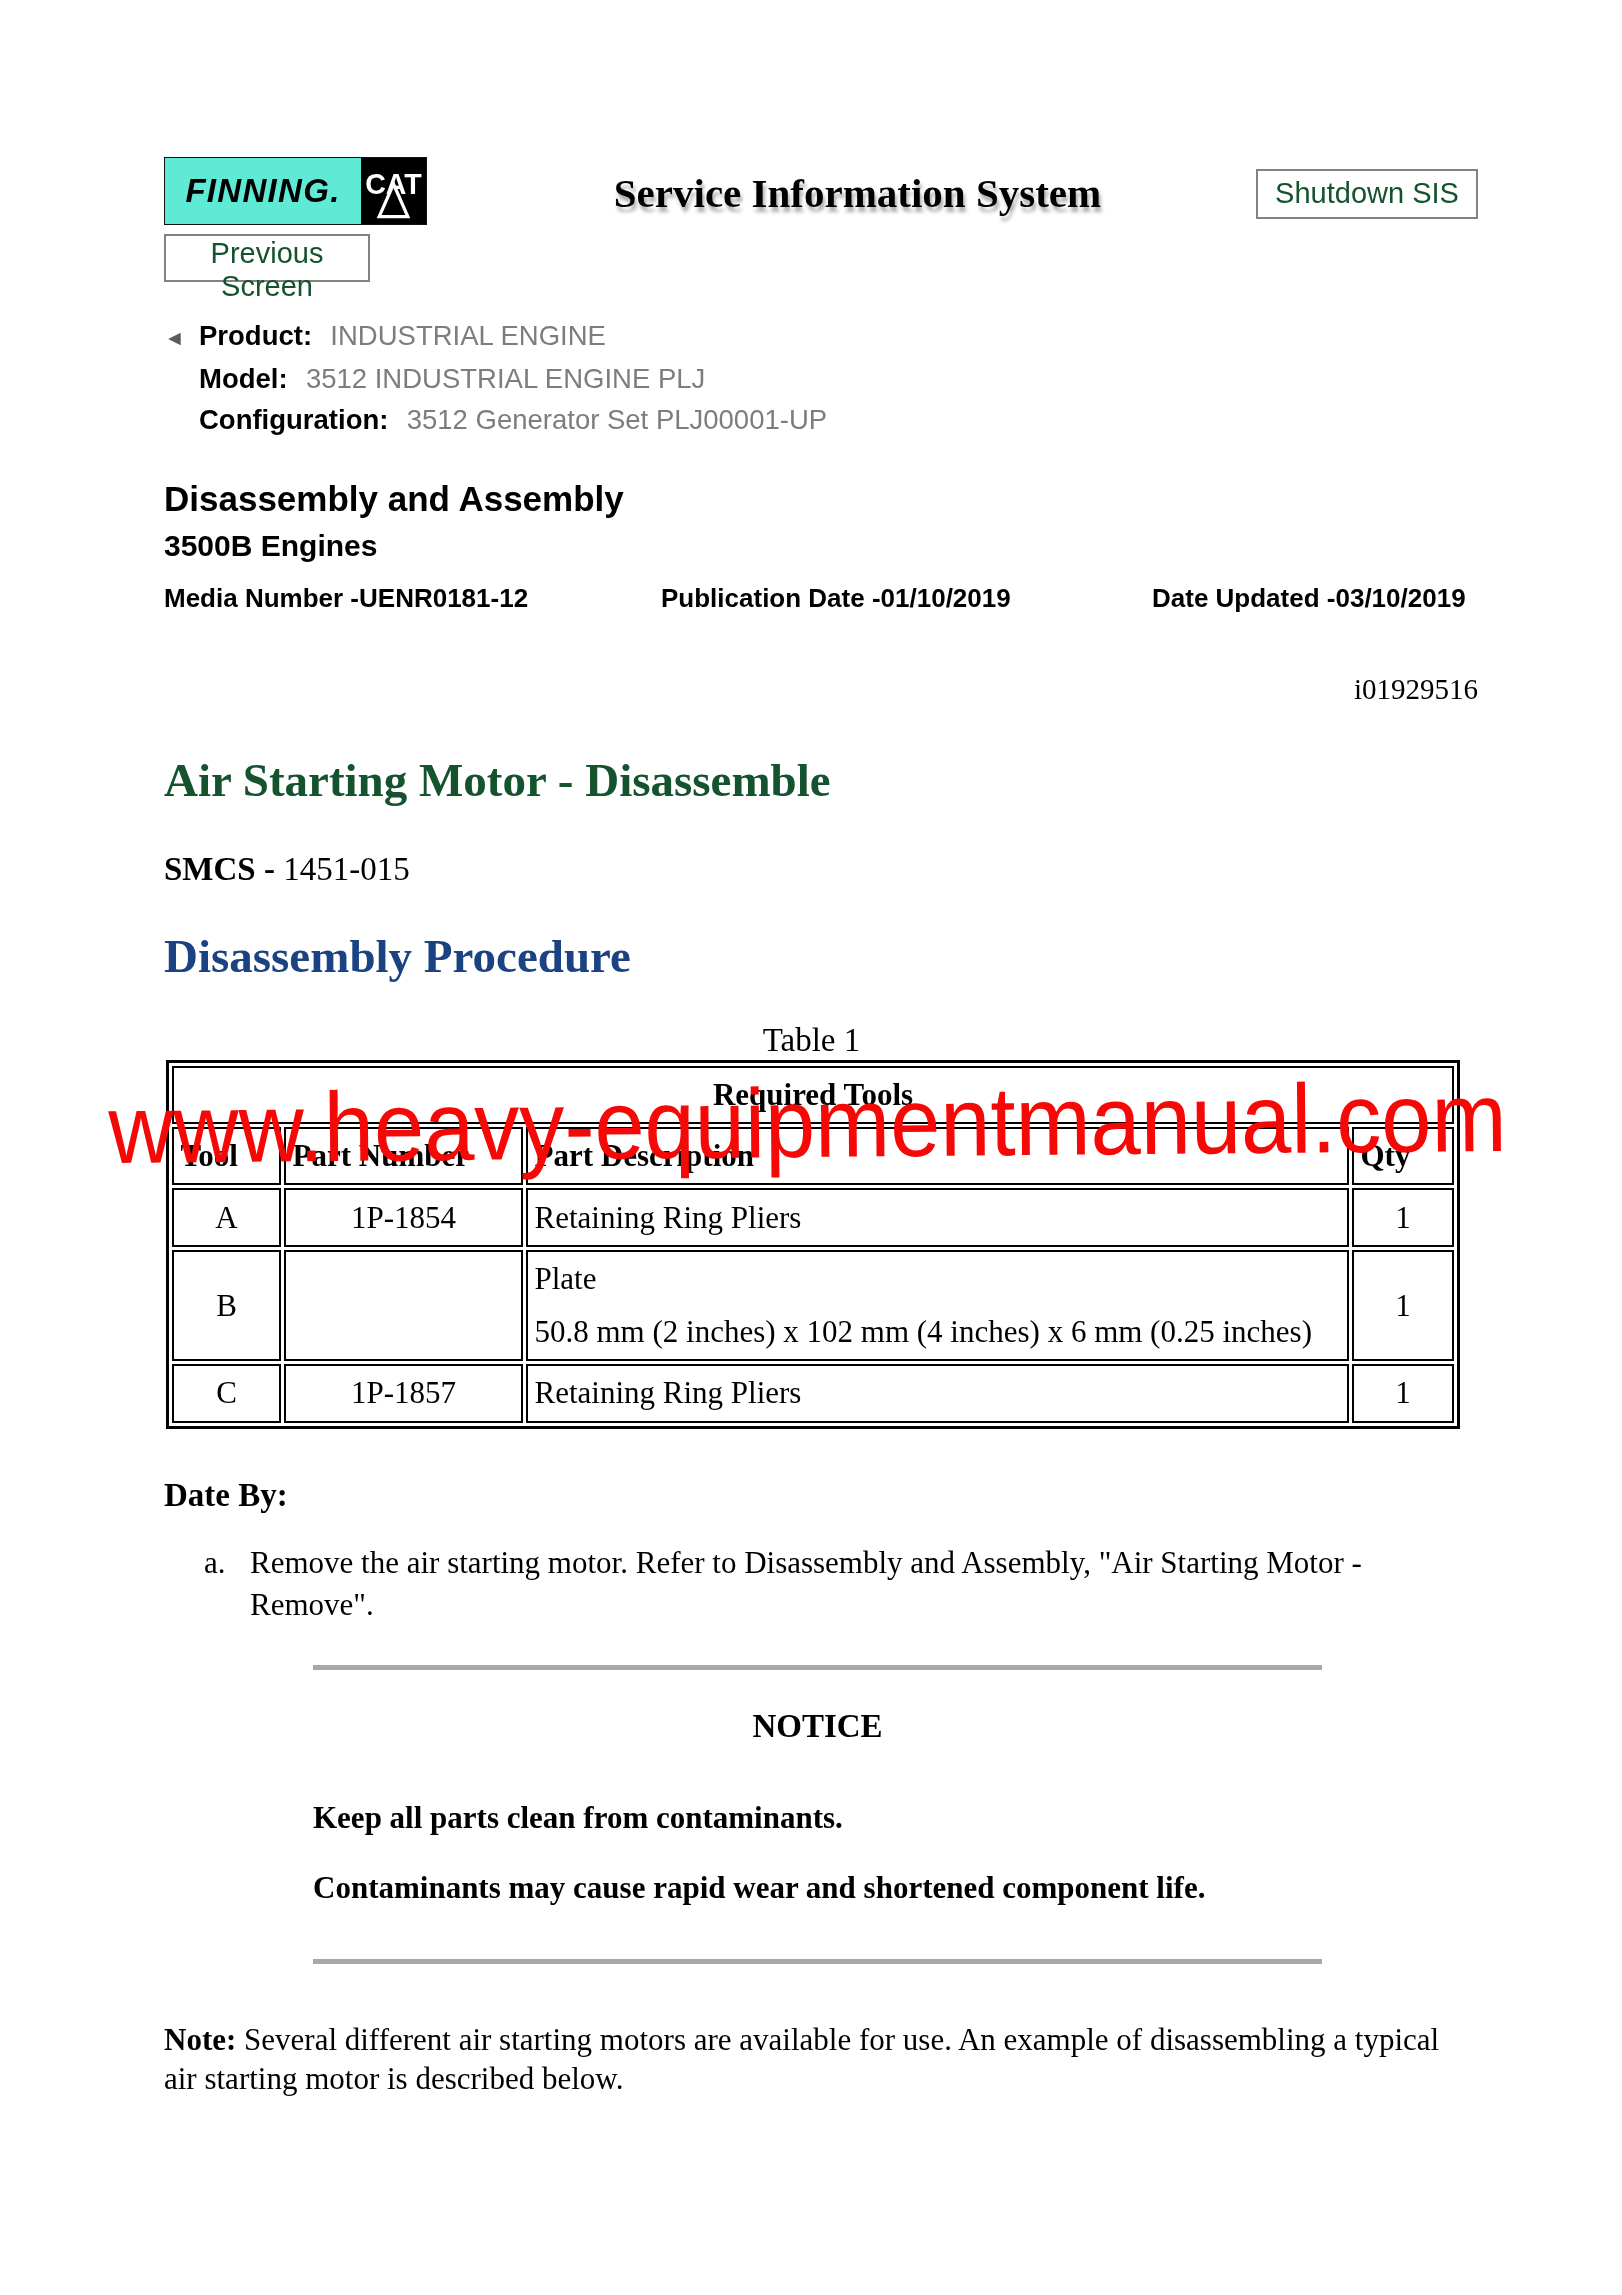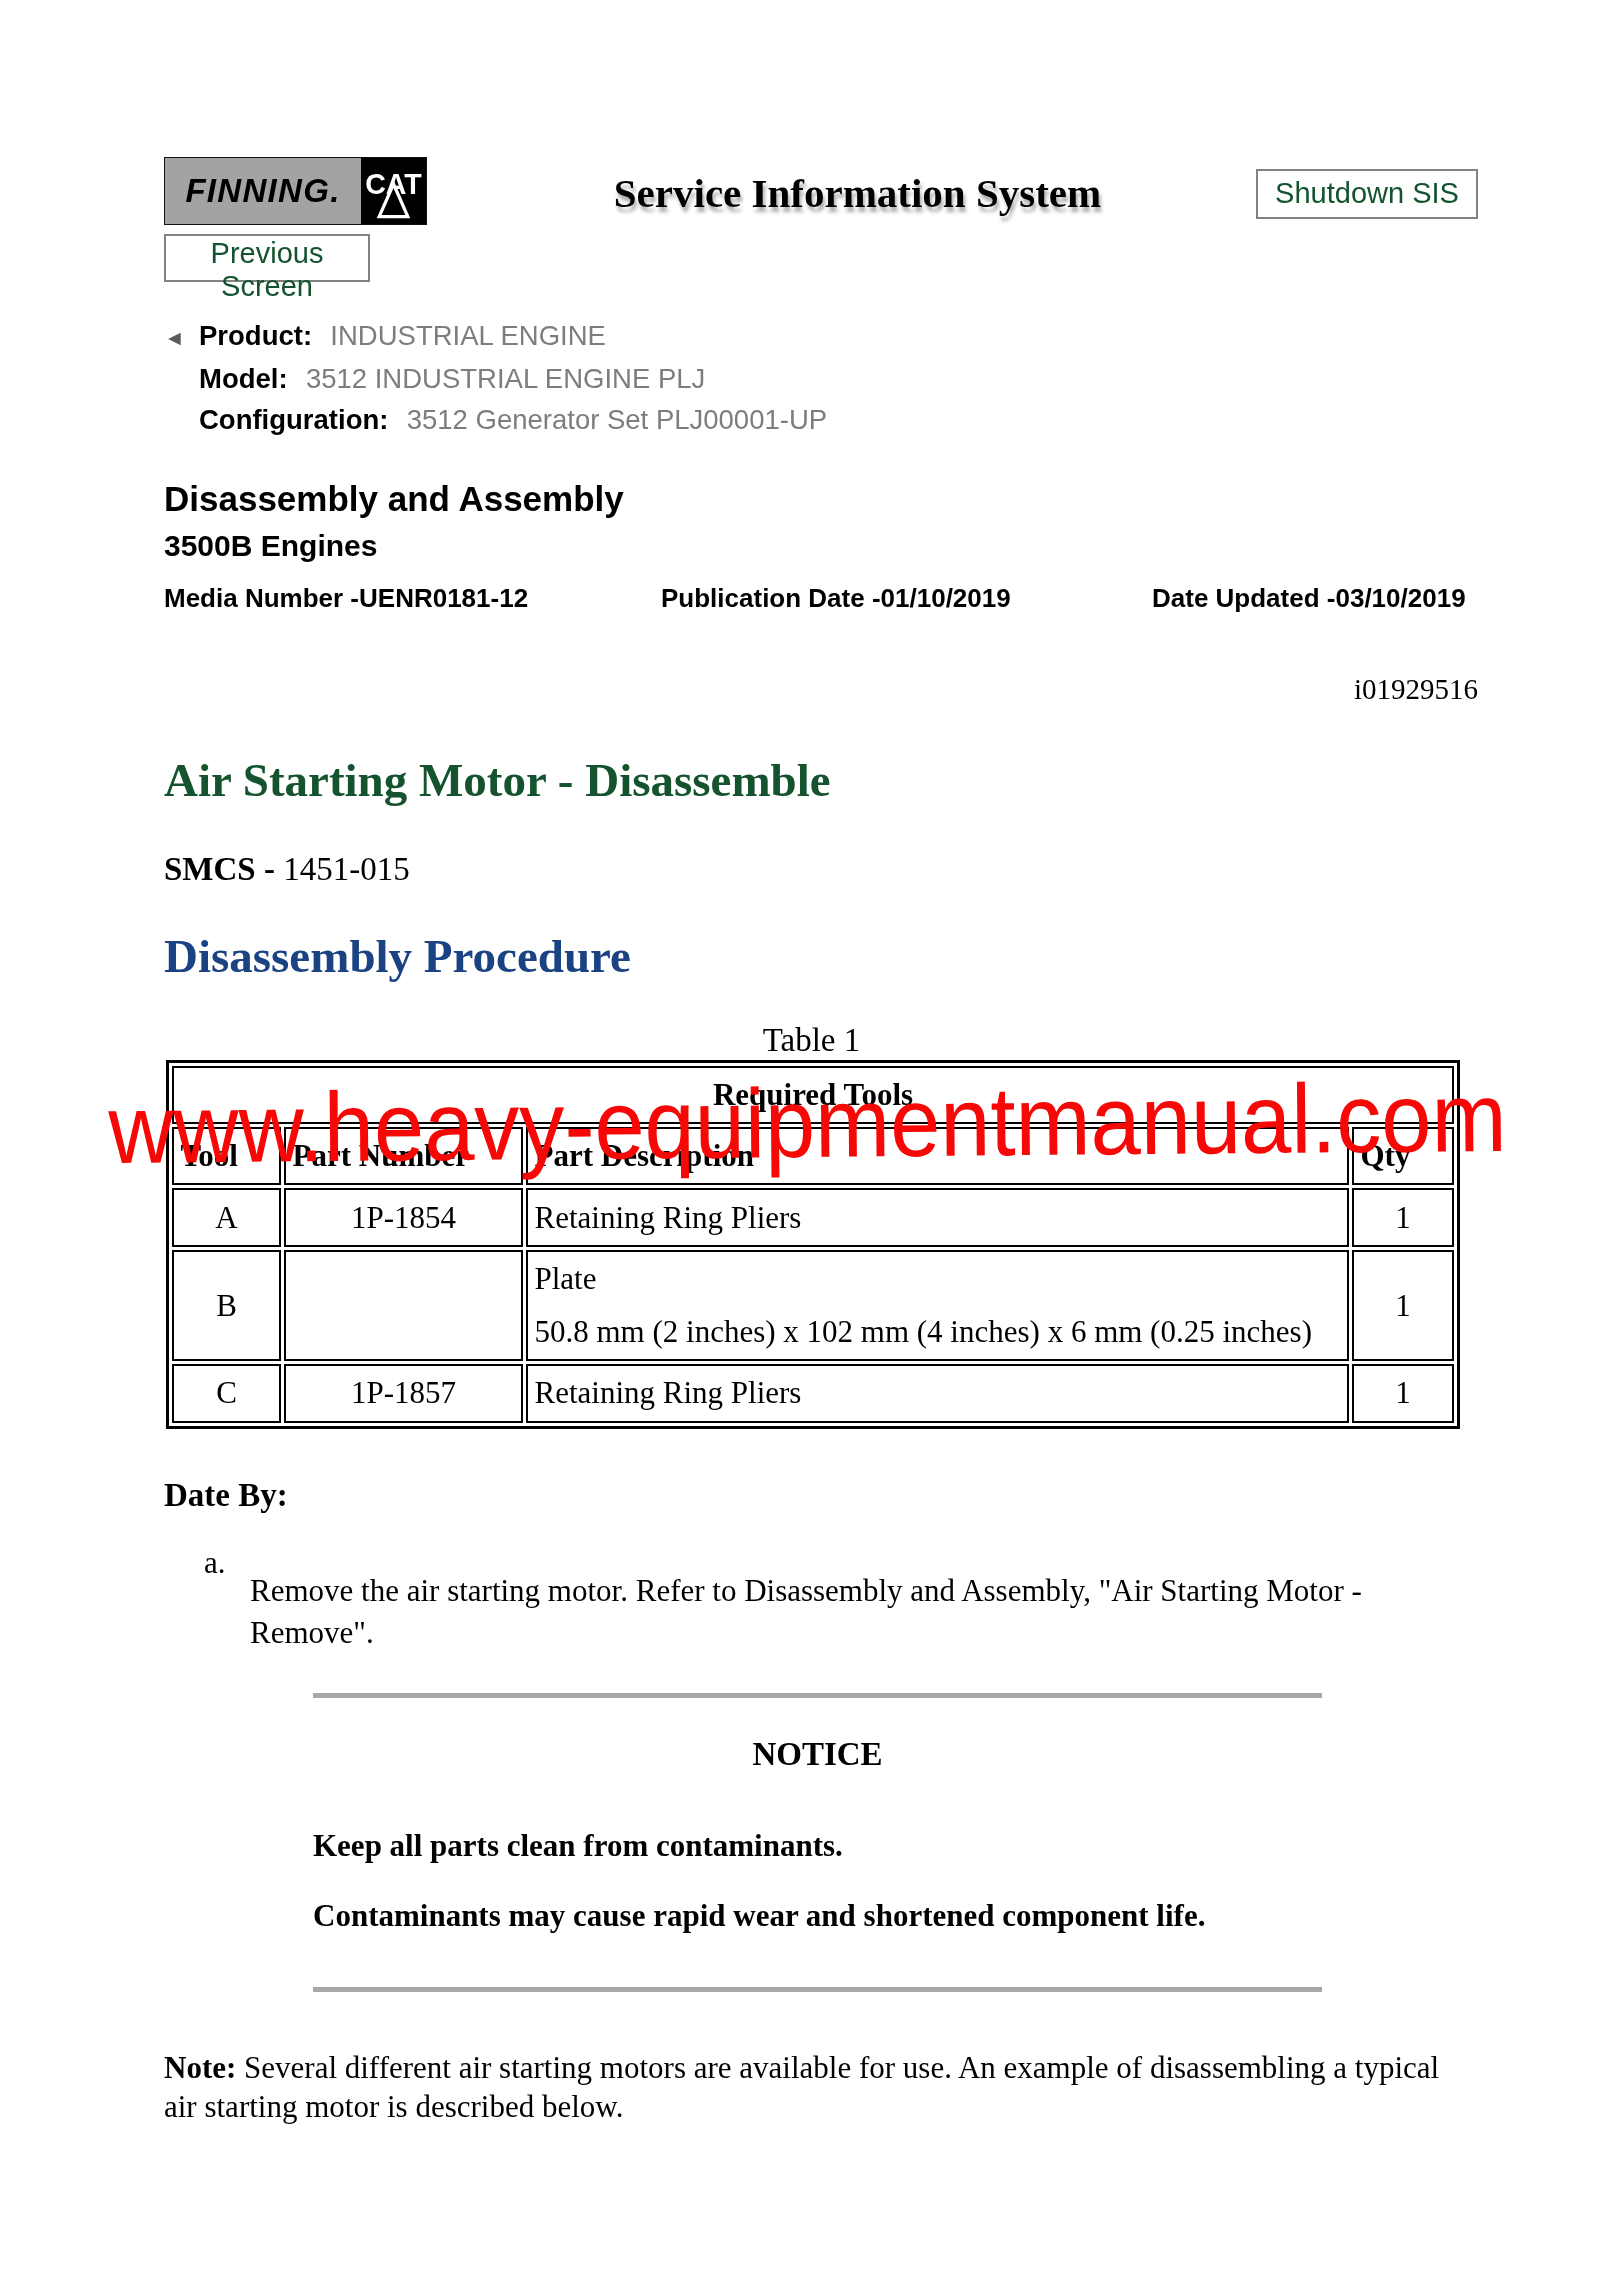--- a/index.html
+++ b/index.html
@@ -2,21 +2,21 @@
 <html style="font-size:10.5px"><head>
 <meta charset="utf-8">
 <style>
   html,body{margin:0;padding:0;background:#fff;}
   .page{position:relative;width:1623px;height:2295px;background:#fff;overflow:hidden;
         font-family:"Liberation Serif",serif;color:#000;}
 
   
   .header{display:flex;align-items:flex-start;margin:157px 145px 0 164px;}
   .header-left{width:263px;flex:none;}
-  .logo{display:flex;width:263px;height:68px;border:1.3px solid #111;box-sizing:border-box;background:#a3a3a3;}
+  .logo{display:flex;width:263px;height:68px;border:1.3px solid #111;box-sizing:border-box;background:#5eead4;}
   .logo-brand{flex:1;display:flex;align-items:center;justify-content:center;
               font-family:"Liberation Sans",sans-serif;font-weight:bold;font-style:italic;
               font-size:33px;letter-spacing:1.3px;}
   .cat-box{width:65px;flex:none;background:#000;}
   .btn{font-family:"Liberation Sans",sans-serif;background:#fff;border:2px solid #828282;
        box-sizing:border-box;color:#14532d;cursor:pointer;}
   .prev-btn{display:block;margin-top:9.2px;width:206px;height:48px;font-size:29px;}
   .header-title{flex:1;text-align:center;margin-top:11.8px;font-size:41px;font-weight:bold;
                 font-family:"Liberation Serif",serif;text-shadow:2px 5.2px 3.9px #adadad;padding-left:32px;}
   .shutdown-btn{flex:none;margin-top:11.8px;width:222px;height:50px;font-size:29px;}
@@ -54,21 +54,21 @@
   td.c-tool{width:92px;text-align:center;}
   td.c-part{width:222px;text-align:center;}
   td.c-desc{text-align:left;padding-left:11.8px;}
   td.c-qty{width:85px;text-align:center;}
   .desc-line2{margin-top:17px;}
 
   
   .startby{margin:46px 0 0 164px;font-size:33px;font-weight:bold;line-height:41px;}
   .step{display:flex;margin:26px 0 0 204px;font-size:31px;line-height:42px;}
   .step-marker{width:46px;flex:none;}
-  .step-text{max-width:1171px;margin-top:28px;}
+  .step-text{max-width:1171px;}
 
   .notice{margin:39px 301px 0 313px;}
   .rule{border:none;height:5.2px;background:#a8a8a8;margin:0;}
   .notice-title{margin-top:37px;text-align:center;font-size:33px;font-weight:bold;line-height:39px;}
   .notice-p{margin:52px 0 0 0;font-size:31px;font-weight:bold;line-height:39px;}
   .notice-p2{margin-top:31px;}
   .rule2{margin-top:52px;}
 
   .note{margin:56px 164px 0 164px;font-size:31px;line-height:39px;}
   .note b{font-weight:bold;}

